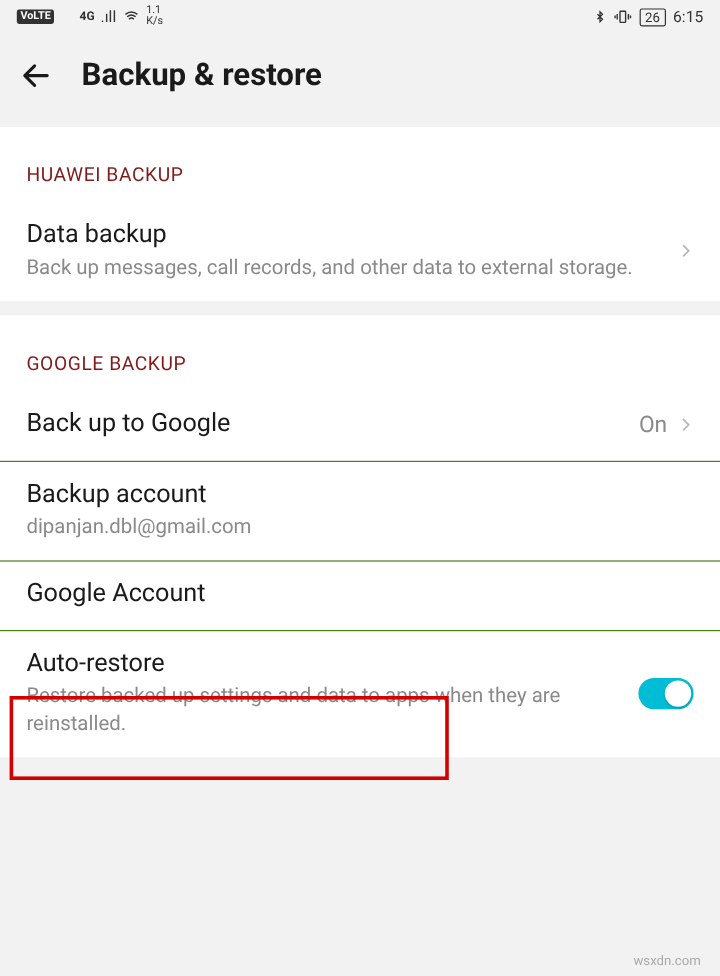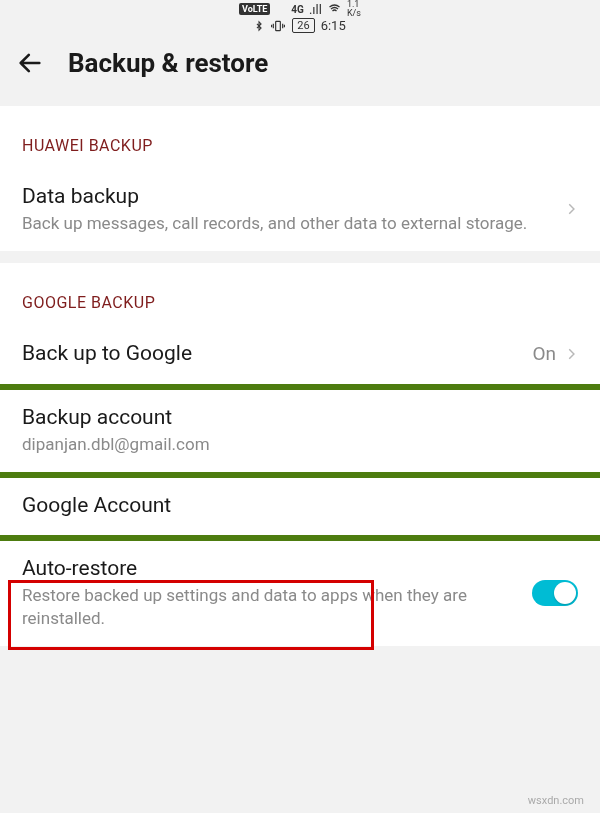--- a/index.html
+++ b/index.html
@@ -18,21 +18,20 @@
     }
     .status-bar {
       height: 28px;
       display: flex;
       align-items: center;
       justify-content: space-between;
       padding: 0 14px;
       font-size: 13px;
       color: #333;
       background: #f2f2f2;
-      flex-direction: column;
     }
     .status-left {
       display: flex;
       align-items: center;
       gap: 5px;
     }
     .status-right {
       display: flex;
       align-items: center;
       gap: 6px;
@@ -76,21 +75,21 @@
       background: #fff;
     }
     .gap {
       height: 12px;
       background: #f2f2f2;
     }
     .item {
       display: flex;
       align-items: center;
       padding: 14px 22px 16px 22px;
-      border-bottom: 6px solid #4d7c0f;
+      border-bottom: 1px solid #4d7c0f;
       position: relative;
     }
     .item:last-child { border-bottom: none; }
     .item-main {
       flex: 1;
     }
     .item-title {
       font-size: 21px;
       color: #1a1a1a;
       line-height: 1.3;

